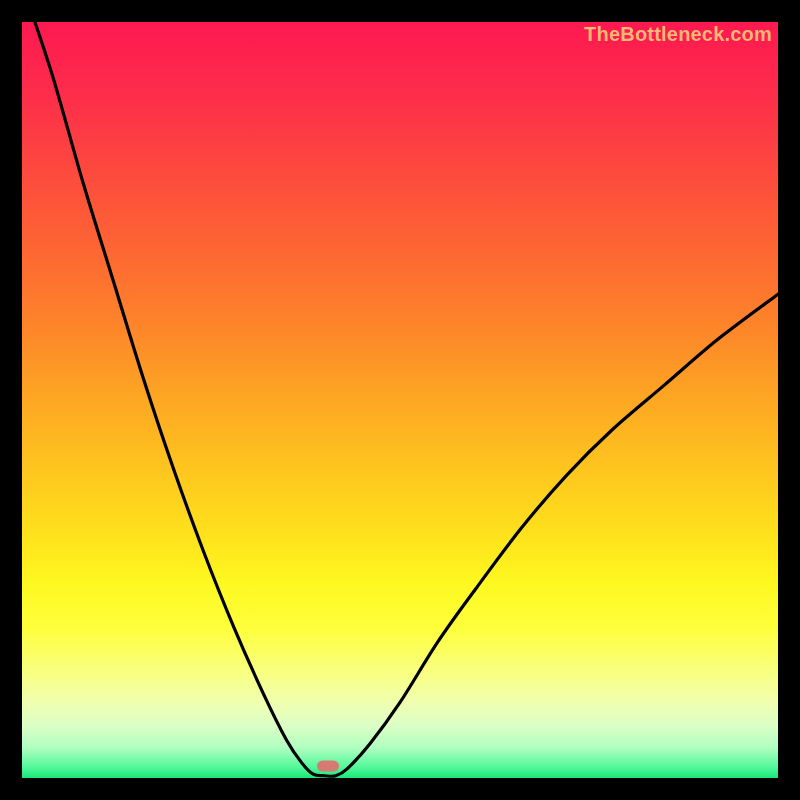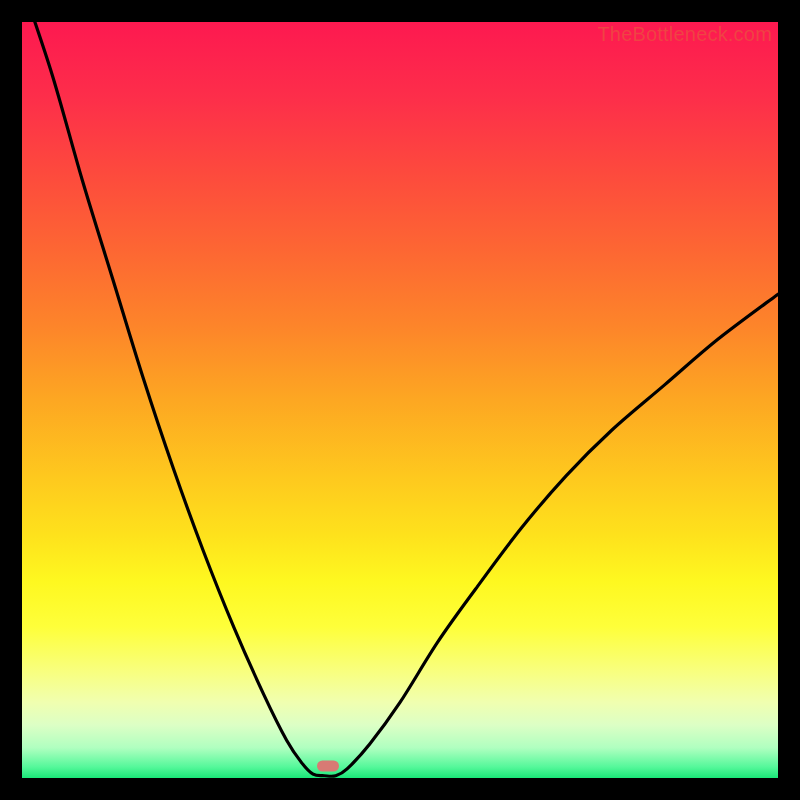--- a/index.html
+++ b/index.html
@@ -24,22 +24,22 @@
     left: 0;
     top: 0;
     width: 100%;
     height: 100%;
   }
   .watermark {
     position: absolute;
     top: 1px;
     right: 6px;
     font-size: 20px;
-    font-weight: 400;
-    color: #ef4444;
+    font-weight: 700;
+    color: #fdba74;
     letter-spacing: 0.2px;
     z-index: 10;
   }
   svg.curve {
     position: absolute;
     left: 0;
     top: 0;
     width: 100%;
     height: 100%;
     z-index: 5;

